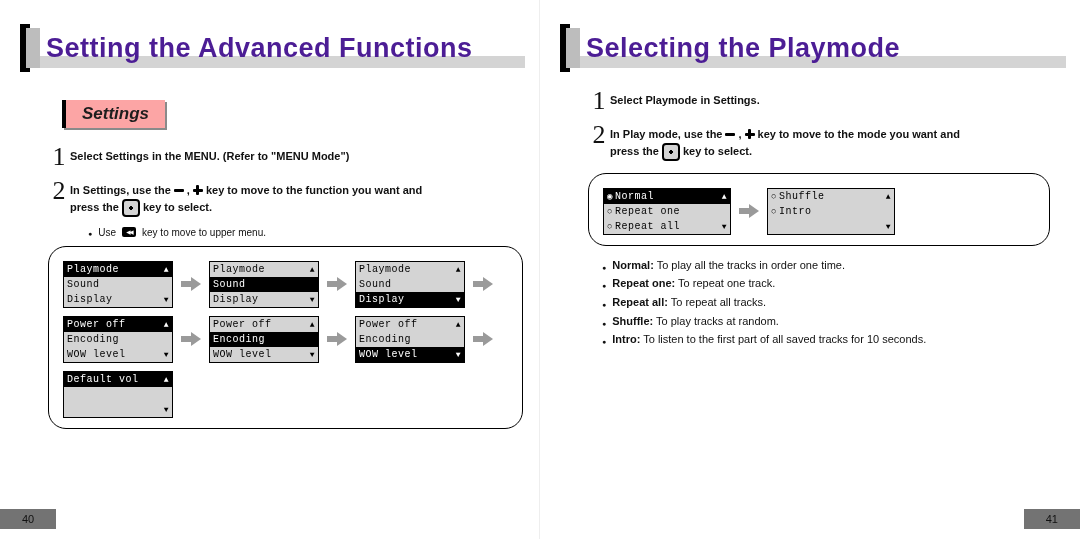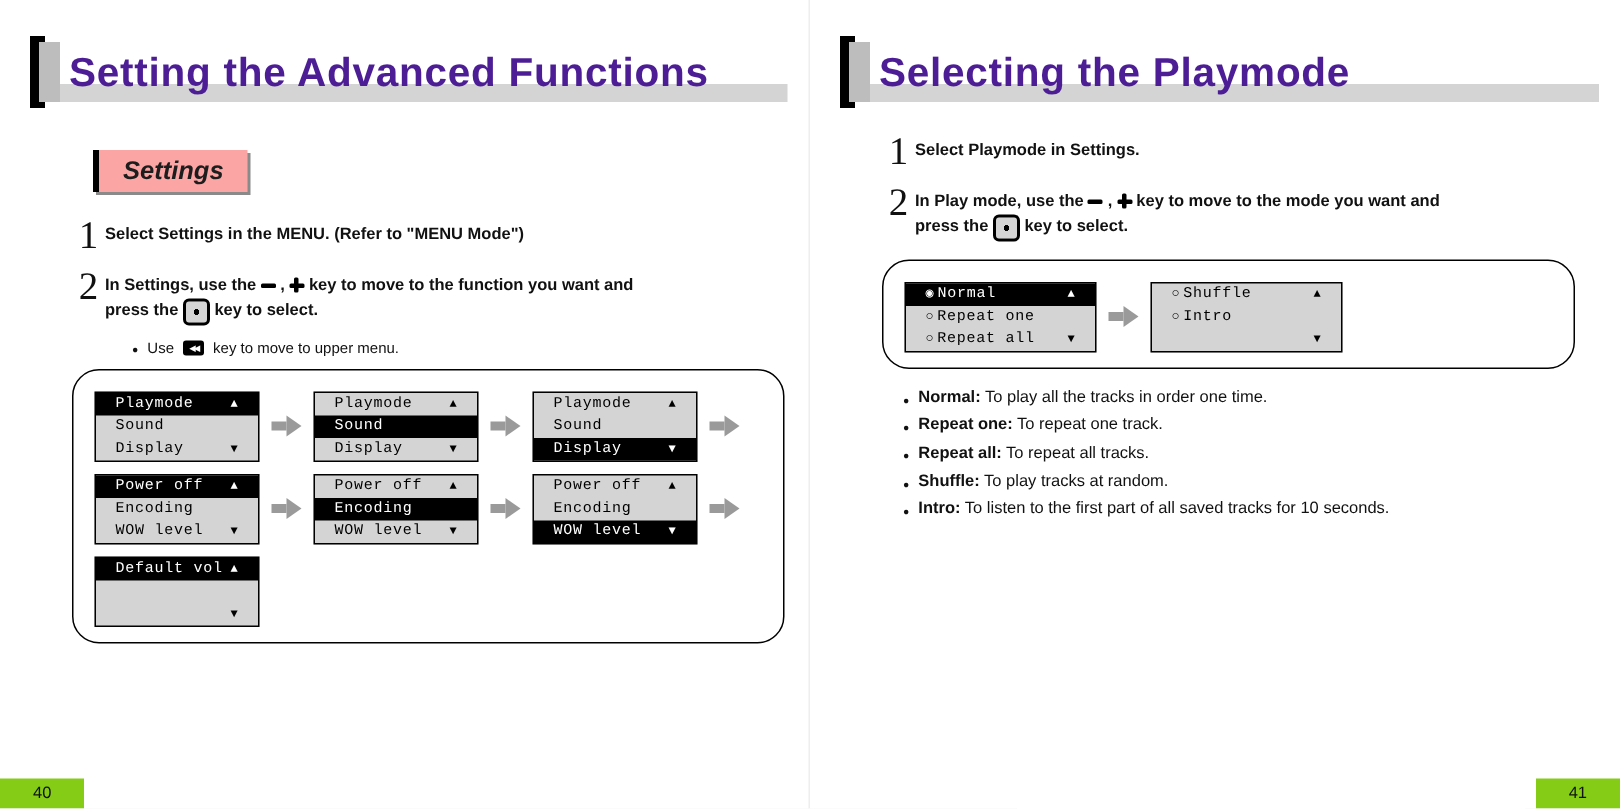--- a/index.html
+++ b/index.html
@@ -140,21 +140,21 @@
   .menu {
     width: 110px;
     border: 1px solid #000;
     font-family: "Courier New", monospace;
     font-size: 10px;
     letter-spacing: 0.5px;
     background: #d4d4d4;
   }
   .menu-row {
     display:flex; align-items:center; justify-content:space-between;
-    padding: 1px 13px;
+    padding: 1px 3px;
     height: 15px;
   }
   .menu-row.selected {
     background: #000;
     color: #fff;
   }
   .menu-row .scroll-up, .menu-row .scroll-down {
     font-size: 8px;
   }
   .arrow-right {
@@ -179,24 +179,24 @@
   }
   .desc-list .row {
     display:flex; align-items:flex-start; gap:6px;
     line-height: 1.7;
   }
   .desc-list .dot::before { content:"●"; font-size:7px; position:relative; top:1px;}
   .desc-list .term { font-weight: bold; }
 
   .page-num-left, .page-num-right {
     position: absolute;
-    bottom: 0;
+    bottom: 10px;
     font-size: 11px;
     color: #111;
-    background: #84cc16;
+    background: #737373;
     padding: 4px 22px;
   }
   .page-num-left { left: 0; }
   .page-num-right { right: 0; }
 
   .circle-mark::before { content:"◉"; font-size:9px; margin-right:2px; }
   .circle-open::before { content:"○"; font-size:9px; margin-right:2px; }
 
   .menu-play { width: 128px; }
 

